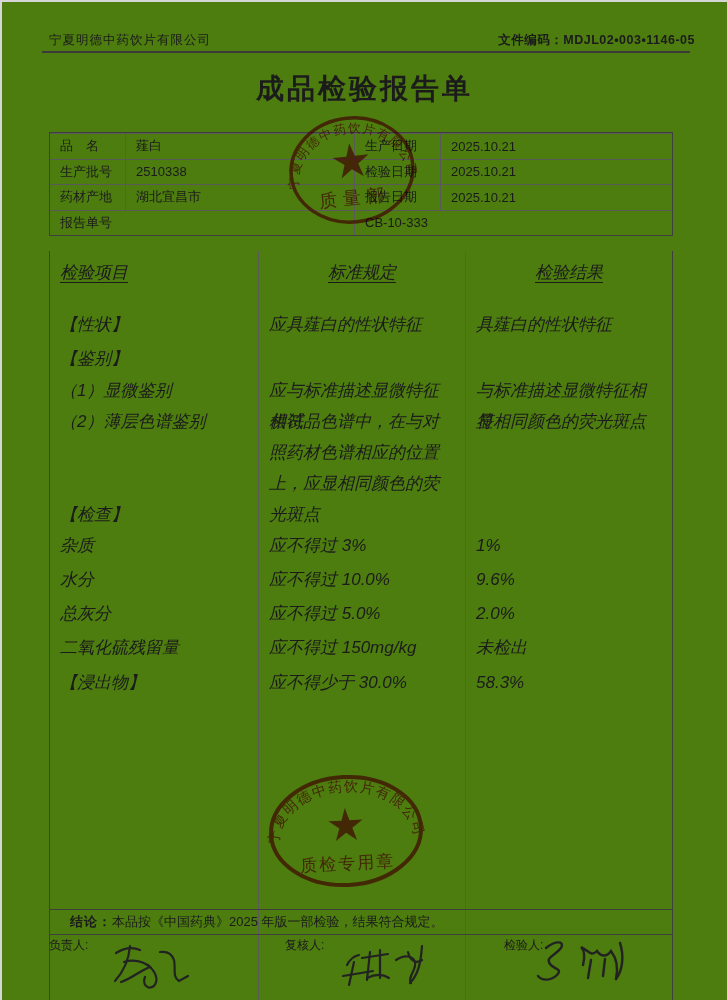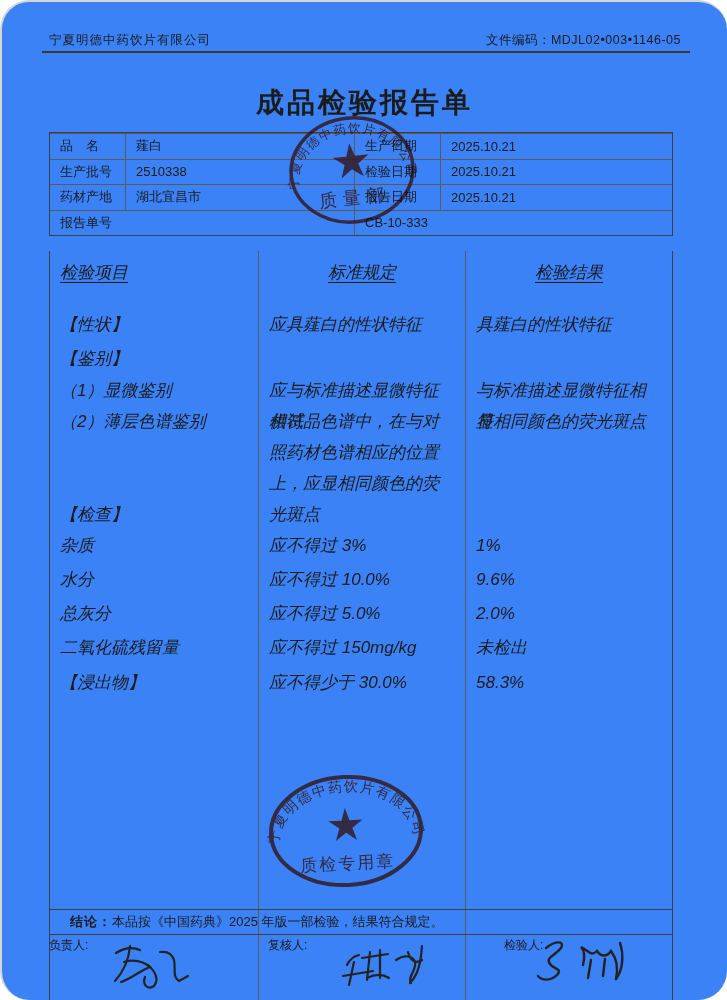--- a/index.html
+++ b/index.html
@@ -1,27 +1,27 @@
 <!DOCTYPE html>
 <html><head>
 <meta charset="utf-8">
 <style>
   * { margin:0; padding:0; box-sizing:border-box; }
   html,body { background:#ffffff; }
   body { font-family:"Liberation Sans","DejaVu Sans",sans-serif; color:#1b1b1b; }
   .page{
     position:relative; width:727px; height:1000px; margin:0 auto;
-    background:#3b82f6; overflow:hidden;
-    border-top:2px solid #d6d6d6; border-left:2px solid #d6d6d6;border-radius:29px;
+    background:#4d7c0f; overflow:hidden;
+    border-top:2px solid #d6d6d6; border-left:2px solid #d6d6d6;
   }
   
   .hdr-company{ position:absolute; left:47px; top:30px; font-size:12.5px; letter-spacing:1px; }
-  .hdr-code{ position:absolute; right:46px; top:30px; font-size:12.5px; letter-spacing:.5px; }
+  .hdr-code{ position:absolute; right:32px; top:30px; font-size:12.5px; letter-spacing:.5px;font-weight:bold; }
   .hdr-rule{ position:absolute; left:40px; top:49px; width:648px; border-top:2px solid #3a3a3a; }
-  .title{ position:absolute; left:0; top:82px; width:100%; text-align:center;
+  .title{ position:absolute; left:0; top:68px; width:100%; text-align:center;
           font-size:28px; font-weight:700; letter-spacing:3px; }
   
   .info-table{
     position:absolute; left:47px; top:130px; width:624px; height:104px;
     border:1.5px solid #3f3f3f; display:grid;
     grid-template-columns:75px 229px 86px 1fr;
     grid-template-rows:repeat(4,1fr);
     font-size:13px;
   }
   .it-cell{ display:flex; align-items:center; padding-left:10px;
@@ -46,21 +46,21 @@
   .rt-hc.c2,.rt-hc.c3{ text-align:center; }
   .u{ text-decoration:underline; text-underline-offset:4px; }
   
   .conclusion{
     position:absolute; left:47px; top:907px; width:624px; height:26px;
     border:1.5px solid #3f3f3f; font-size:13px; line-height:23px; padding-left:20px;
     white-space:nowrap; overflow:hidden;
   }
   .conclusion b{ letter-spacing:1px; }
   .sig-label{ position:absolute; top:935px; font-size:12px; }
-  .sig-label.s1{ left:47px; } .sig-label.s2{ left:266px; } .sig-label.s3{ left:502px; }
+  .sig-label.s1{ left:47px; } .sig-label.s2{ left:283px; } .sig-label.s3{ left:502px; }
   .sig-svg{ position:absolute; left:0; top:0; width:727px; height:1000px; pointer-events:none; }
   
   .stamp{ position:absolute; mix-blend-mode:multiply; opacity:.88; pointer-events:none; }
   .stamp-top{ left:281px; top:110px; }
   .stamp-bottom{ left:262px; top:768px; }
 </style>
 </head>
 <body>
 
 <div class="page">

